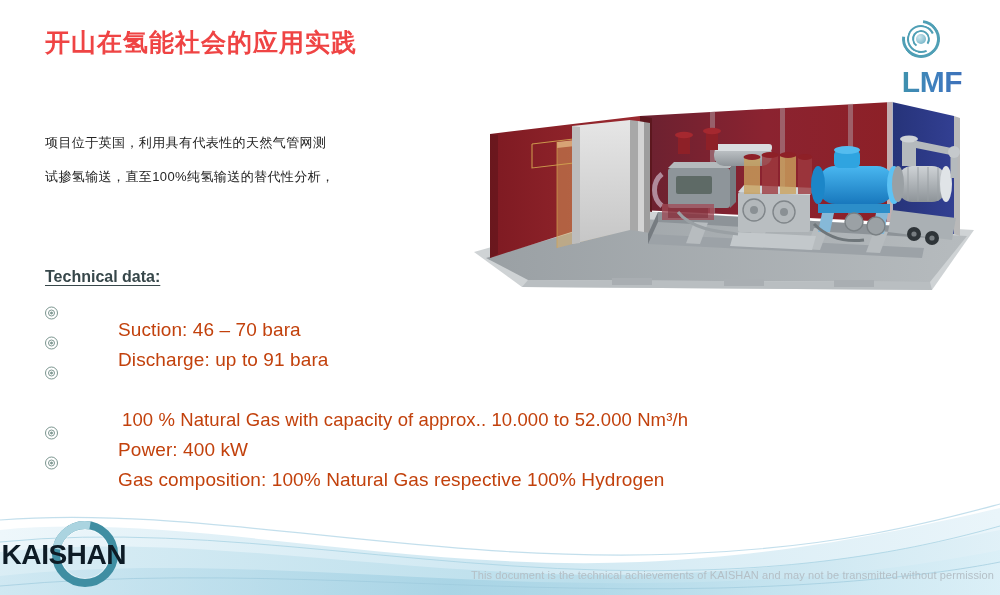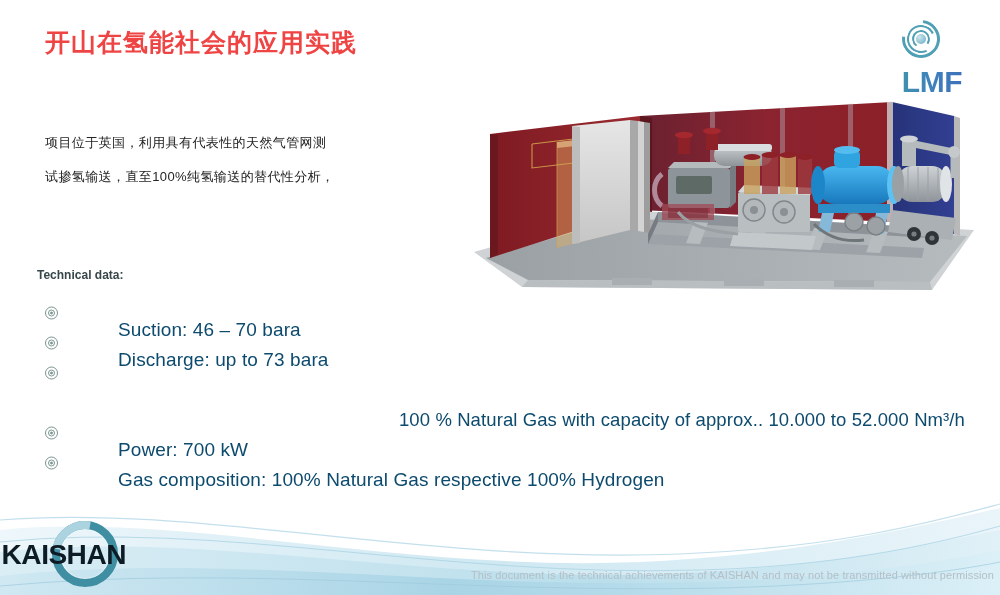--- a/index.html
+++ b/index.html
@@ -44,43 +44,43 @@
   
   #intro-paragraph{
     position:absolute; left:45px; top:126px; width:420px;
     font-size:13px; line-height:34px; color:#242424;
     letter-spacing:0.4px;
   }
   #intro-paragraph div{ white-space:nowrap; }
 
   
   #tech-heading{
-    position:absolute; left:37px; top:268px;
-    font-size:12px; font-weight:bold; color:#37474a;
-    text-underline-offset:3px;
+    position:absolute; left:45px; top:268px;
+    font-size:16px; font-weight:bold; color:#37474a;
+    text-decoration:underline; text-underline-offset:3px;
   }
   #tech-list{
     position:absolute; left:45px; top:298px; width:920px;
   }
   .tech-row{
     position:relative; height:30px; display:flex; align-items:center;
   }
-  .tech-row.sub{ height:30px;justify-content:flex-end; }
+  .tech-row.sub{ height:30px; }
   .bullet-icon{
     position:absolute; left:0; top:50%; transform:translateY(-50%);
     width:13px; height:13px;
   }
   .bullet-icon i{
     position:absolute; border-radius:50%; border:1px solid #7c9690; display:block;
   }
   .bullet-icon i.b1{ inset:0; }
   .bullet-icon i.b2{ inset:3px; }
   .bullet-icon i.b3{ inset:5px; background:#7c9690; border-color:#7c9690;}
   .tech-label{
-    margin-left:73px; font-size:19px; color:#0c4a6e; white-space:nowrap;
+    margin-left:73px; font-size:19px; color:#c2410c; white-space:nowrap;
     letter-spacing:0.1px;
     margin-top:33px;
   }
   .tech-row.sub .tech-label{ margin-left:77px; font-size:18.5px; }
 
   
   #render-figure{
     position:absolute; left:462px; top:82px; width:525px; height:225px;
   }
   #render-figure svg{ width:100%; height:100%; display:block; }
@@ -152,21 +152,21 @@
       </span>
     <span class="tech-label">Suction: 46 – 70 bara</span>
   </div>
 
   <div class="tech-row">
     <span class="bullet-icon">
         <i class="b1"></i>
         <i class="b2"></i>
         <i class="b3"></i>
       </span>
-    <span class="tech-label">Discharge: up to 73 bara</span>
+    <span class="tech-label">Discharge: up to 91 bara</span>
   </div>
 
   <div class="tech-row">
     <span class="bullet-icon">
         <i class="b1"></i>
         <i class="b2"></i>
         <i class="b3"></i>
       </span>
   </div>
 
@@ -174,21 +174,21 @@
     <span class="tech-label">100 % Natural Gas with capacity of approx.. 10.000 to 52.000 Nm³/h</span>
   </div>
 
 
   <div class="tech-row">
     <span class="bullet-icon">
         <i class="b1"></i>
         <i class="b2"></i>
         <i class="b3"></i>
       </span>
-    <span class="tech-label">Power: 700 kW</span>
+    <span class="tech-label">Power: 400 kW</span>
   </div>
 
   <div class="tech-row">
     <span class="bullet-icon">
         <i class="b1"></i>
         <i class="b2"></i>
         <i class="b3"></i>
       </span>
     <span class="tech-label">Gas composition: 100% Natural Gas respective 100% Hydrogen</span>
   </div>

